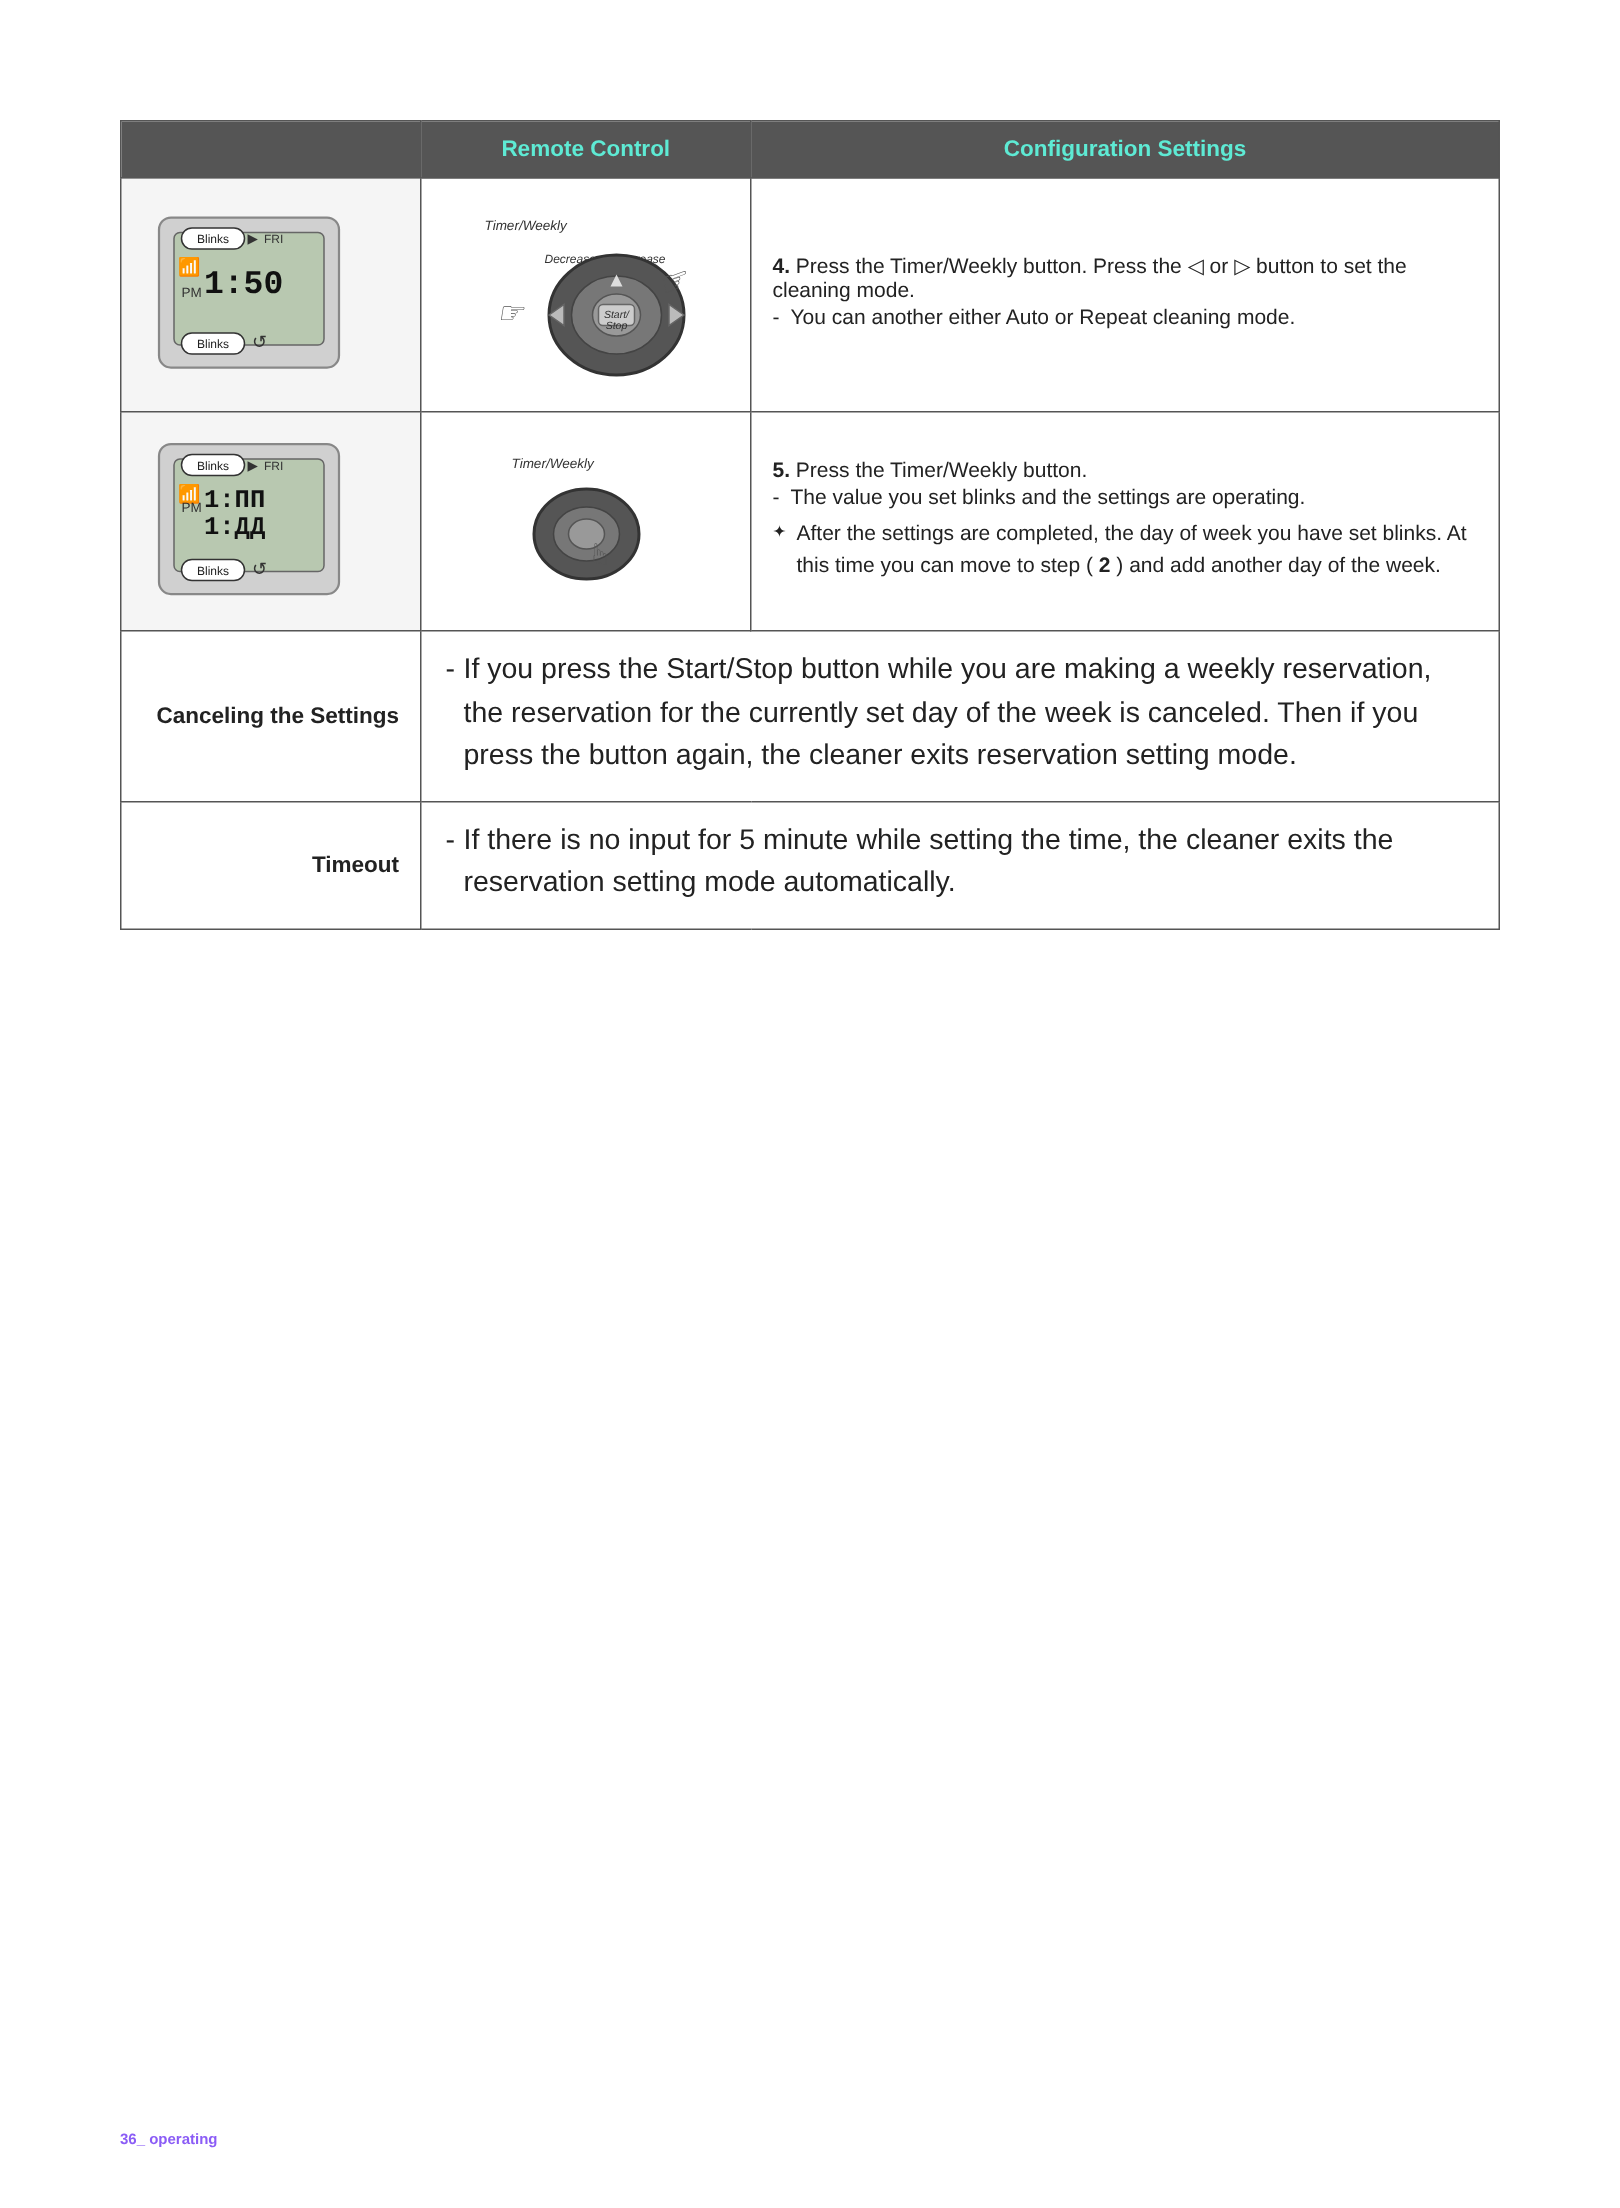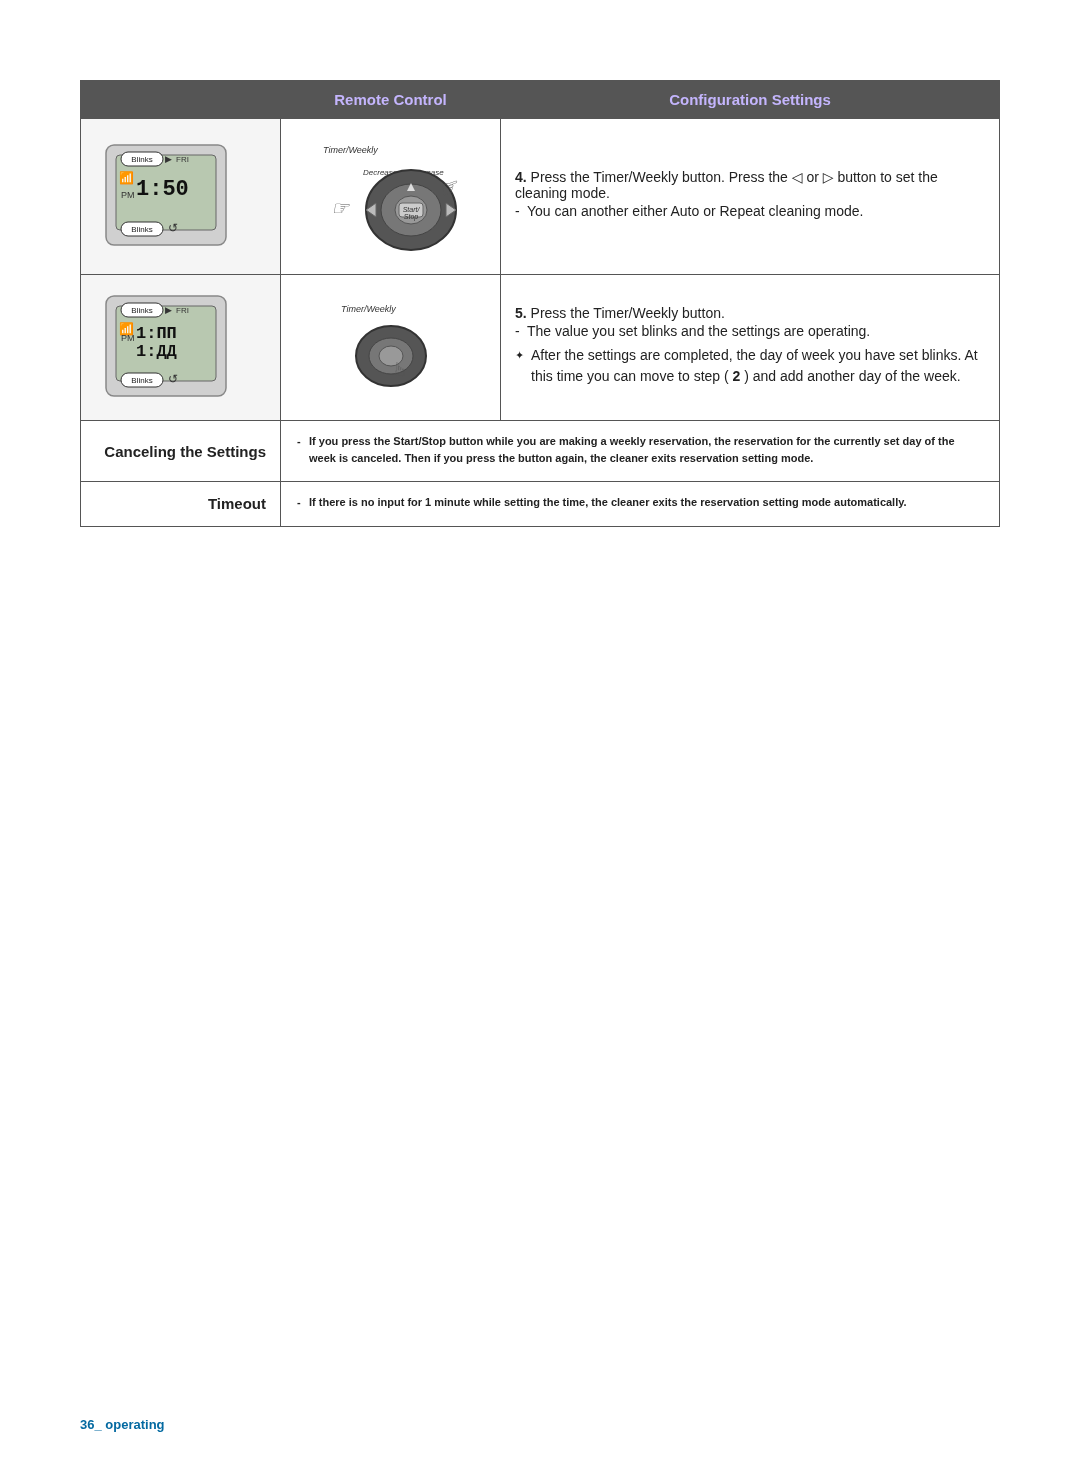--- a/index.html
+++ b/index.html
@@ -26,21 +26,21 @@
 
     .main-table td, .main-table th {
       border: 1px solid #555;
       vertical-align: middle;
       padding: 10px 14px;
     }
 
     
     .main-table thead th {
       background: #555;
-      color: #c4b5fd;
+      color: #5eead4;
       font-weight: bold;
       font-size: 15px;
       text-align: center;
       padding: 10px 14px;
     }
 
     
     .device-col {
       width: 200px;
       text-align: center;
@@ -62,22 +62,22 @@
 
     
     .label-row td {
       font-weight: bold;
       font-size: 15px;
       text-align: right;
       vertical-align: middle;
     }
 
     .label-row .content-td {
-      font-weight: bold;
-      font-size: 11px;
+      font-weight: normal;
+      font-size: 19px;
       text-align: left;
       vertical-align: top;
       padding: 12px 16px;
     }
 
     .step-number {
       font-weight: bold;
     }
 
     .dash-item {
@@ -106,23 +106,23 @@
       left: 0;
       font-size: 11px;
       top: 2px;
     }
 
     
     .footer {
       position: absolute;
       bottom: 40px;
       left: 80px;
-      font-size: 13px;
-      font-weight: bold;
-      color: #0369a1;
+      font-size: 10px;
+      font-weight: bold;
+      color: #8b5cf6;
     }
 
     .device-container {
       text-align: left;
       padding: 6px;
     }
 
     .remote-container {
       text-align: center;
       padding: 6px;
@@ -273,21 +273,21 @@
         <td class="content-td" colspan="2">
           <div class="dash-item">If you press the Start/Stop button while you are making a weekly reservation, the reservation for the currently set day of the week is canceled. Then if you press the button again, the cleaner exits reservation setting mode.</div>
         </td>
       </tr>
 
       <tr class="label-row">
         <td>
           <strong>Timeout</strong>
         </td>
         <td class="content-td" colspan="2">
-          <div class="dash-item">If there is no input for 1 minute while setting the time, the cleaner exits the reservation setting mode automatically.</div>
+          <div class="dash-item">If there is no input for 5 minute while setting the time, the cleaner exits the reservation setting mode automatically.</div>
         </td>
       </tr>
 
     </tbody>
   </table>
 </div>
 
 <div class="footer">
   <span>36_ operating</span>
 </div>

